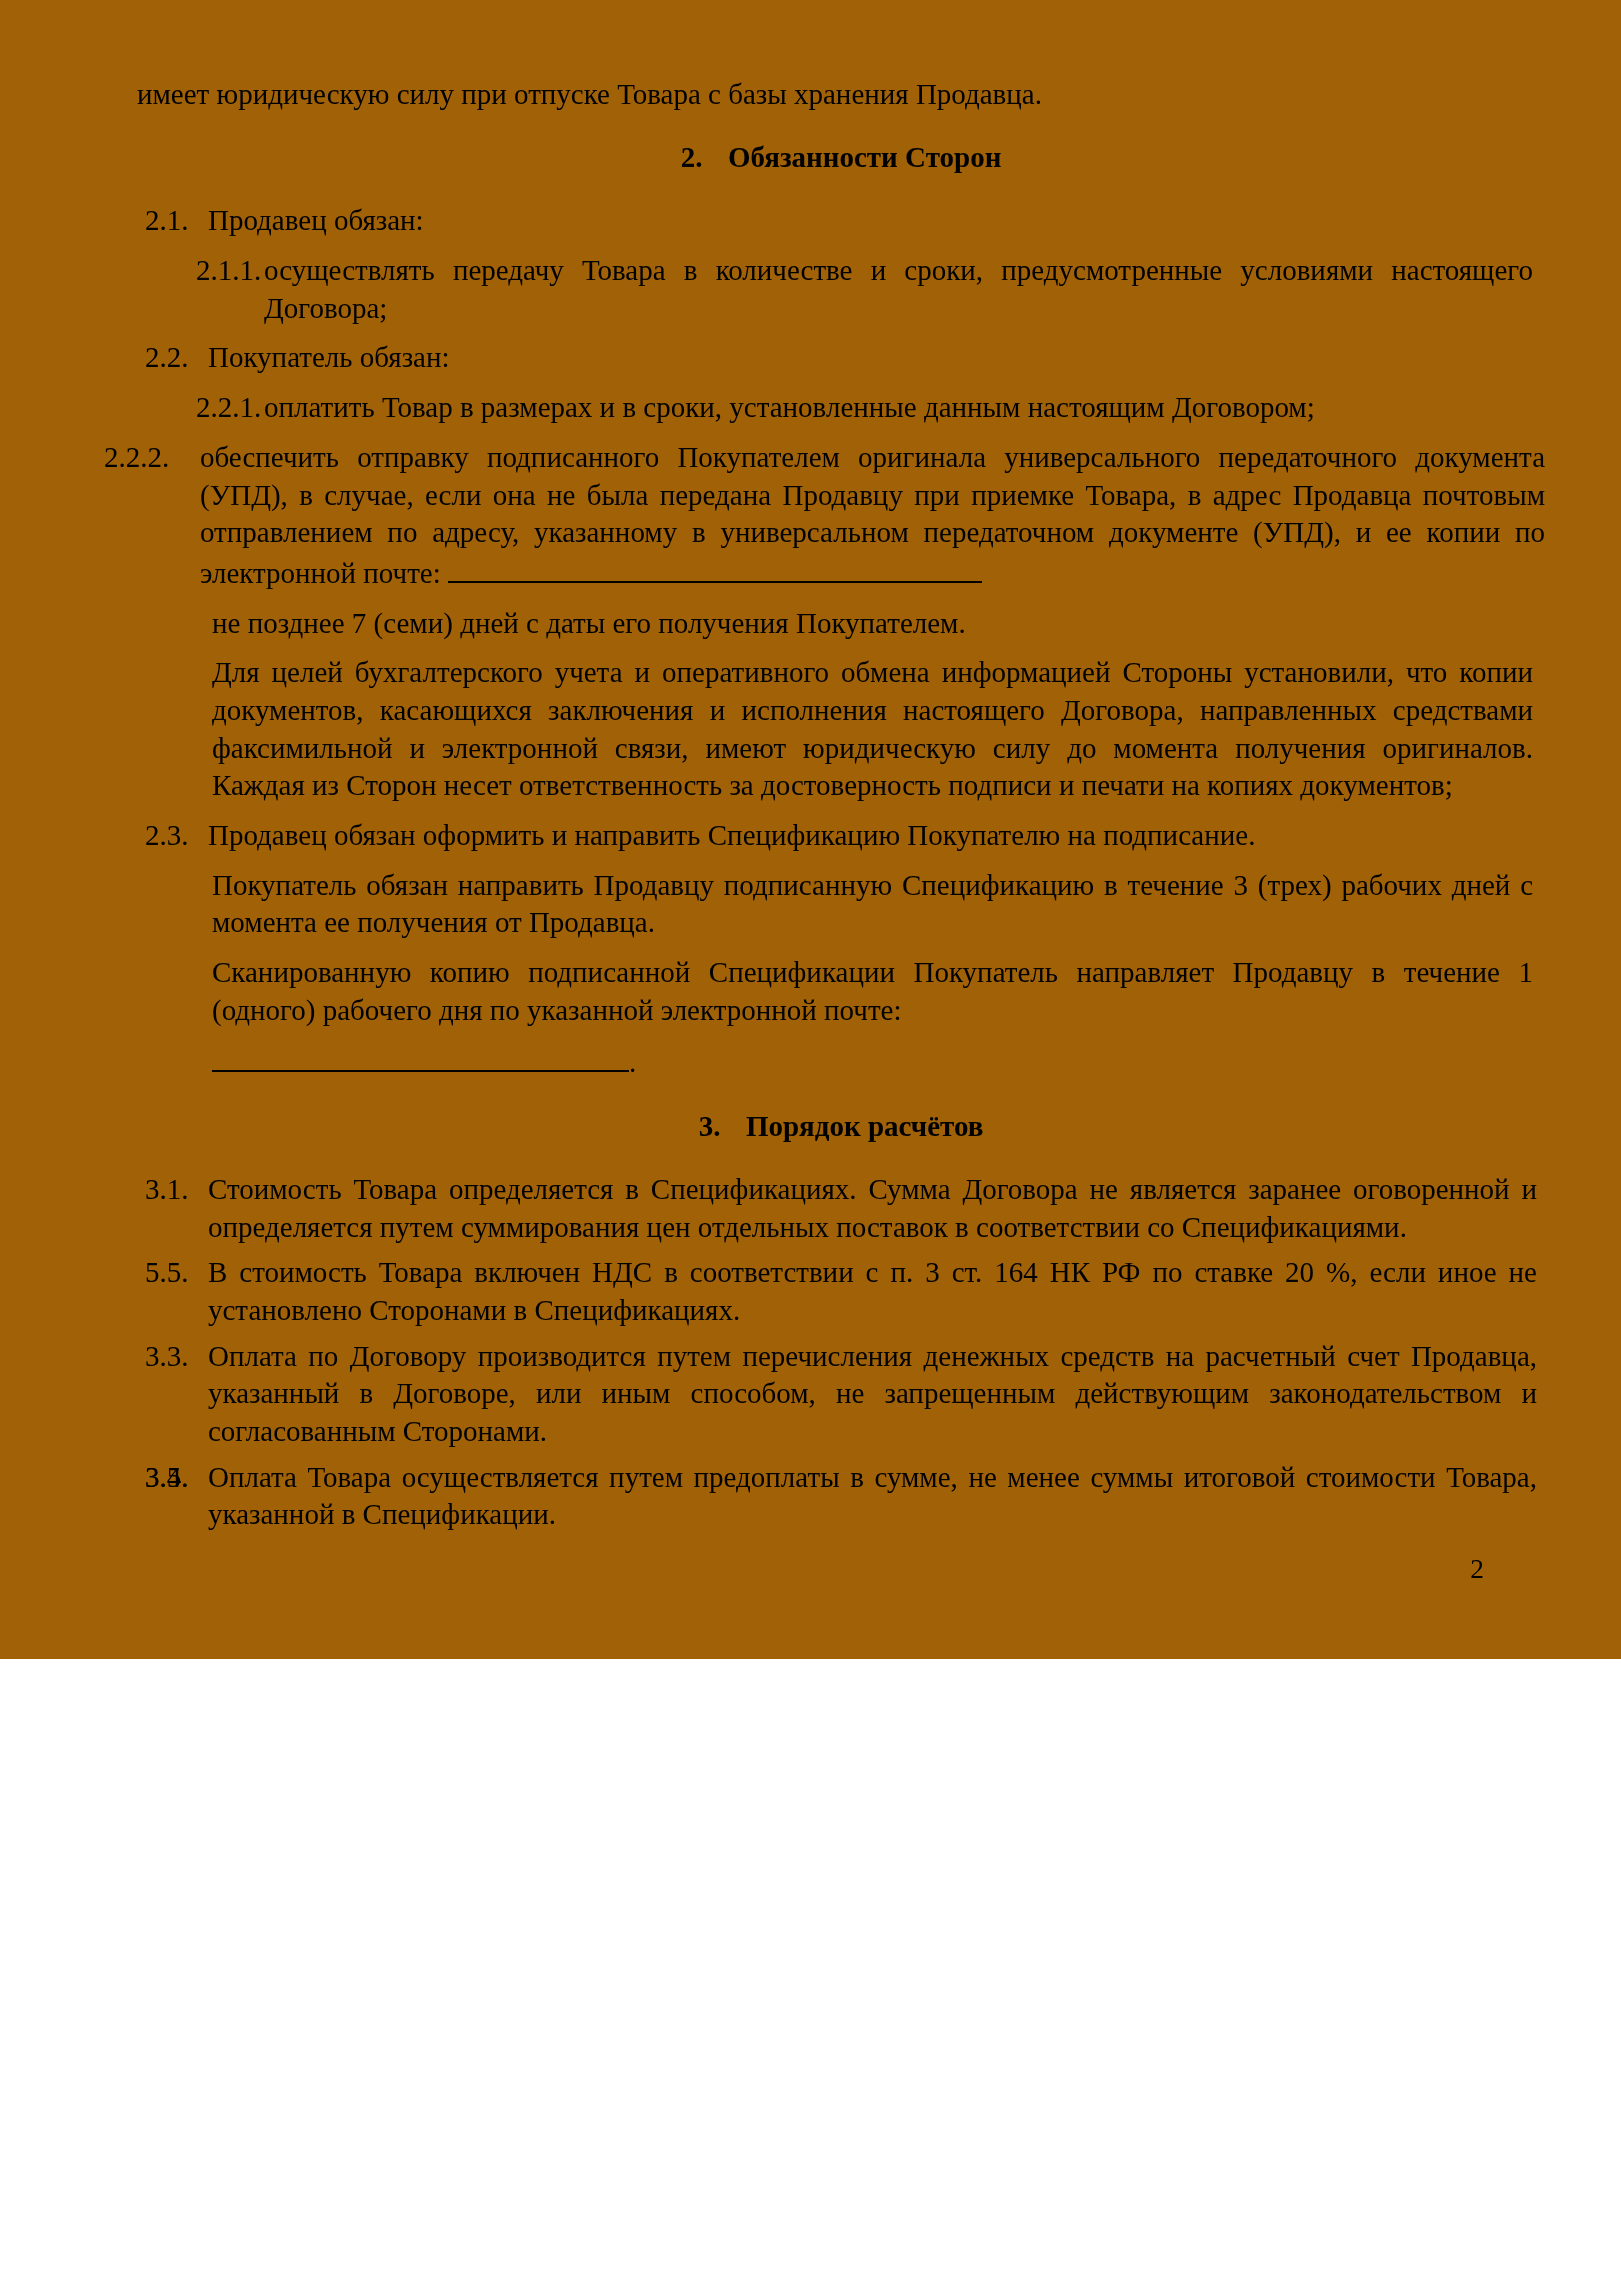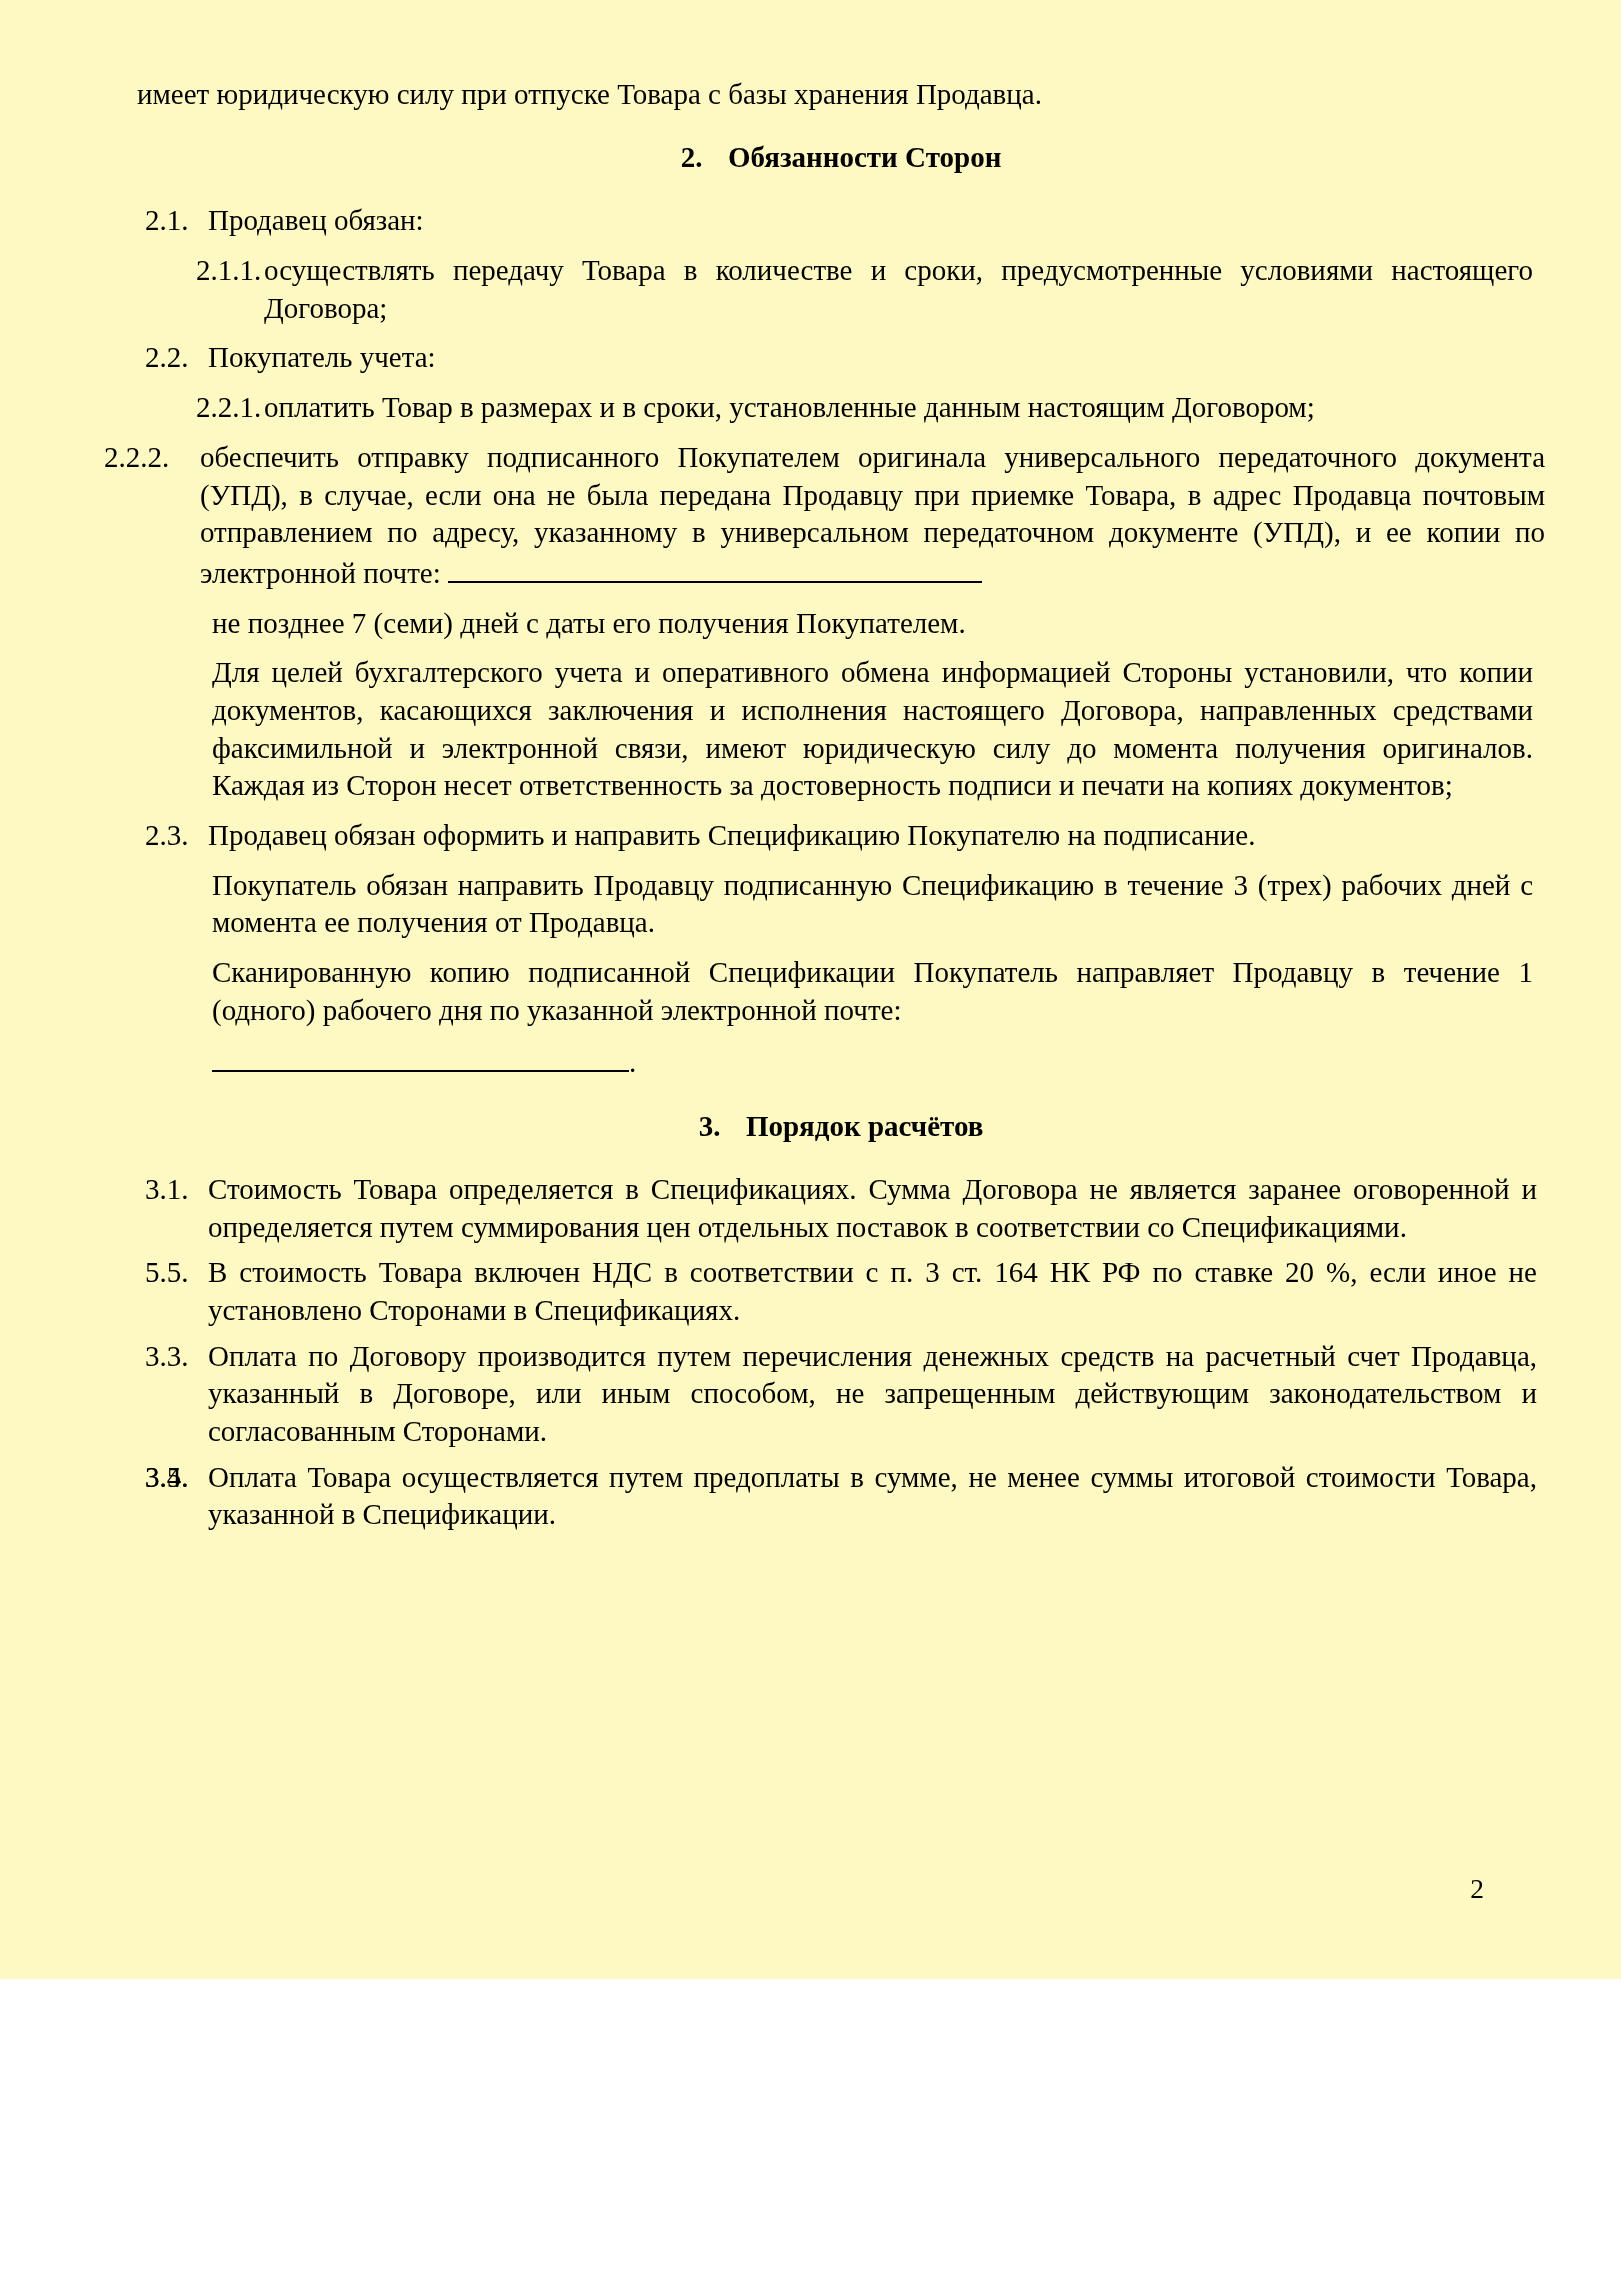--- a/index.html
+++ b/index.html
@@ -3,22 +3,22 @@
 <meta charset="utf-8">
 <style>
   html, body {
     margin: 0;
     padding: 0;
     background: #ffffff;
   }
   .page {
     position: relative;
     width: 1621px;
-    height: 1979px;
-    background: #fef9c3;
+    height: 1659px;
+    background: #a16207;
     box-sizing: border-box;
     padding: 76px 76px 59px 137px;
     font-family: "Liberation Serif", "DejaVu Serif", serif;
     font-size: 29px;
     line-height: 1.30;
     color: #000000;
     overflow: hidden;
   }
 
   .para {
@@ -128,21 +128,21 @@
     <span>Продавец обязан:</span>
   </div>
 
   <div class="item-l2">
     <span class="marker">2.1.1.</span>
     <span>осуществлять передачу Товара в количестве и сроки, предусмотренные условиями настоящего Договора;</span>
   </div>
 
   <div class="item-l1">
     <span class="marker">2.2.</span>
-    <span>Покупатель учета:</span>
+    <span>Покупатель обязан:</span>
   </div>
 
   <div class="item-l2">
     <span class="marker">2.2.1.</span>
     <span>оплатить Товар в размерах и в сроки, установленные данным настоящим Договором;</span>
   </div>
 
   <div class="item-out">
     <span class="marker">2.2.2.</span>
     <span>обеспечить отправку подписанного Покупателем оригинала универсального передаточного документа (УПД), в случае, если она не была передана Продавцу при приемке Товара, в адрес Продавца почтовым отправлением по адресу, указанному в универсальном передаточном документе (УПД), и ее копии по электронной почте:</span>

